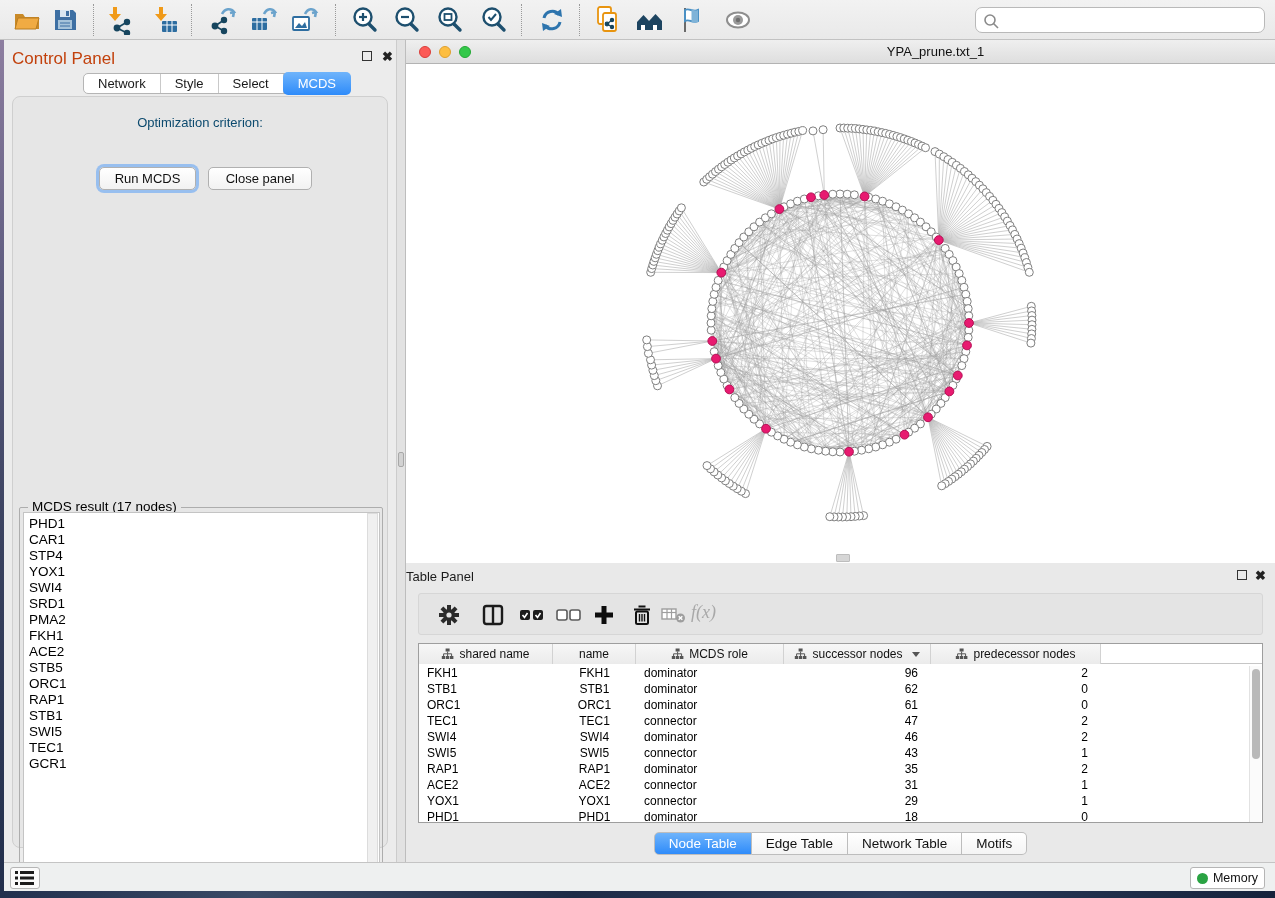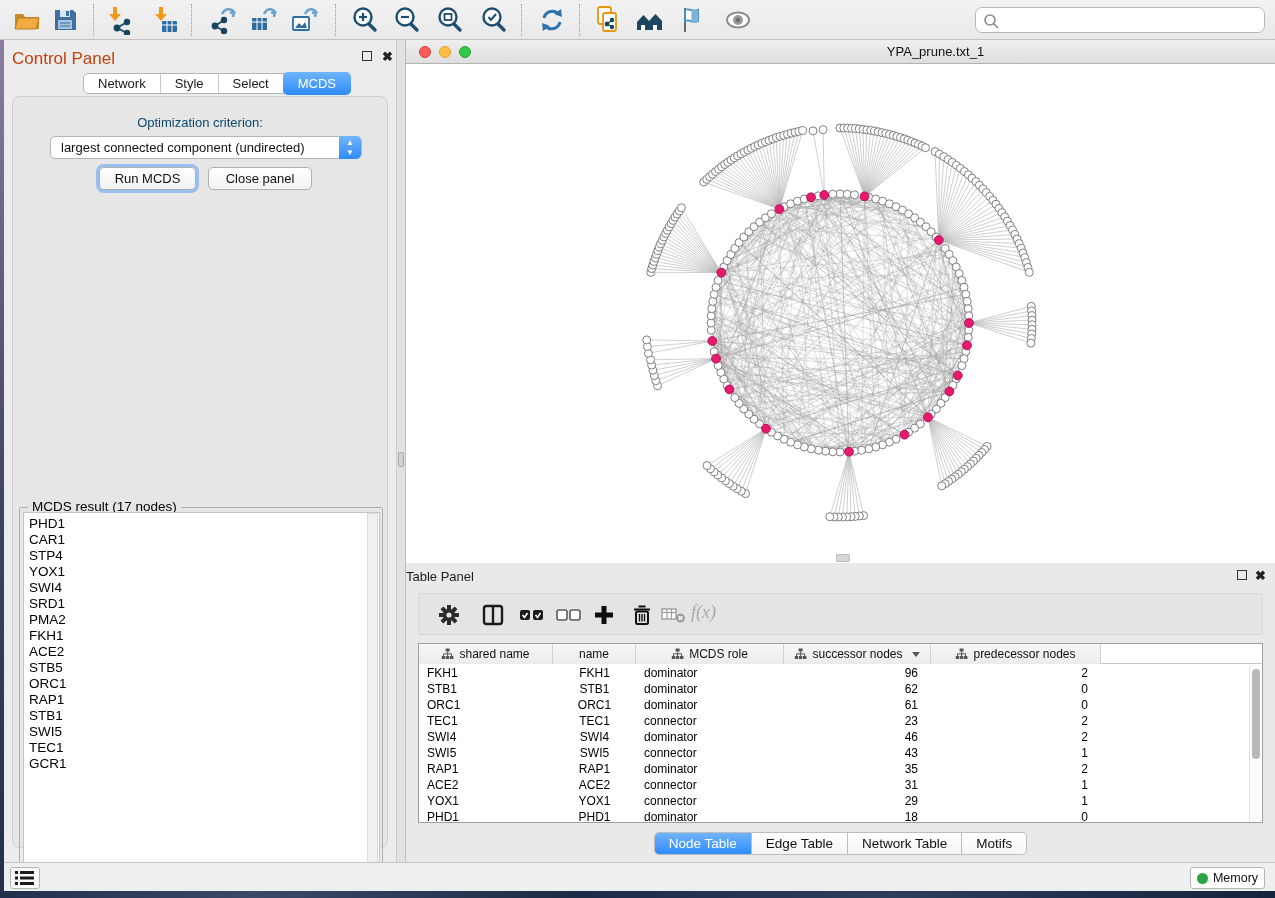--- a/index.html
+++ b/index.html
@@ -290,24 +290,20 @@
         <span id="cp-close" class="win-close">✖</span>
       </div>
       <div id="cp-tabs">
           <div class="cp-tab">Network</div>
           <div class="cp-tab">Style</div>
           <div class="cp-tab">Select</div>
           <div class="cp-tab active">MCDS</div>
         </div>
       <div id="cp-body">
         <div id="opt-label">Optimization criterion:</div>
-        <div id="opt-select">
-          <span>largest connected component (undirected)</span>
-          <span id="opt-stepper">▲<br>▼</span>
-        </div>
         <div id="run-btn" class="cp-btn">Run MCDS</div>
         <div id="close-btn" class="cp-btn">Close panel</div>
         <div id="result-box">
           <span id="result-title">MCDS result (17 nodes)</span>
           <div id="result-list">
               <div class="mcds-item">PHD1</div>
               <div class="mcds-item">CAR1</div>
               <div class="mcds-item">STP4</div>
               <div class="mcds-item">YOX1</div>
               <div class="mcds-item">SWI4</div>
@@ -1434,21 +1430,21 @@
               <div class="td" style="width: 134px; text-align: left; padding: 0px 0px 0px 8px;">ORC1</div>
               <div class="td" style="width: 83px; text-align: center; padding: 0px;">ORC1</div>
               <div class="td" style="width: 148px; text-align: left; padding: 0px 0px 0px 8px;">dominator</div>
               <div class="td" style="width: 147px; text-align: right; padding: 0px 13px 0px 0px;">61</div>
               <div class="td" style="width: 170px; text-align: right; padding: 0px 13px 0px 0px;">0</div>
             </div>
             <div class="tr">
               <div class="td" style="width: 134px; text-align: left; padding: 0px 0px 0px 8px;">TEC1</div>
               <div class="td" style="width: 83px; text-align: center; padding: 0px;">TEC1</div>
               <div class="td" style="width: 148px; text-align: left; padding: 0px 0px 0px 8px;">connector</div>
-              <div class="td" style="width: 147px; text-align: right; padding: 0px 13px 0px 0px;">23</div>
+              <div class="td" style="width: 147px; text-align: right; padding: 0px 13px 0px 0px;">47</div>
               <div class="td" style="width: 170px; text-align: right; padding: 0px 13px 0px 0px;">2</div>
             </div>
             <div class="tr">
               <div class="td" style="width: 134px; text-align: left; padding: 0px 0px 0px 8px;">SWI4</div>
               <div class="td" style="width: 83px; text-align: center; padding: 0px;">SWI4</div>
               <div class="td" style="width: 148px; text-align: left; padding: 0px 0px 0px 8px;">dominator</div>
               <div class="td" style="width: 147px; text-align: right; padding: 0px 13px 0px 0px;">46</div>
               <div class="td" style="width: 170px; text-align: right; padding: 0px 13px 0px 0px;">2</div>
             </div>
             <div class="tr">

